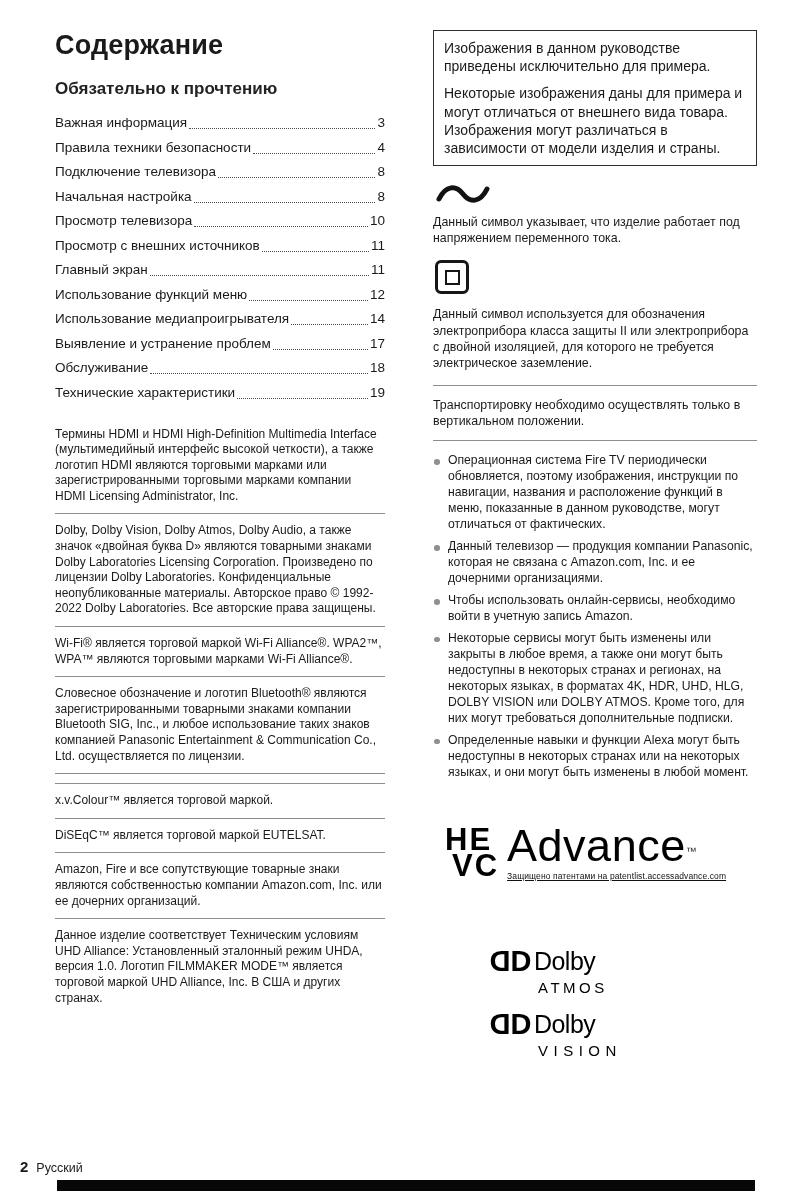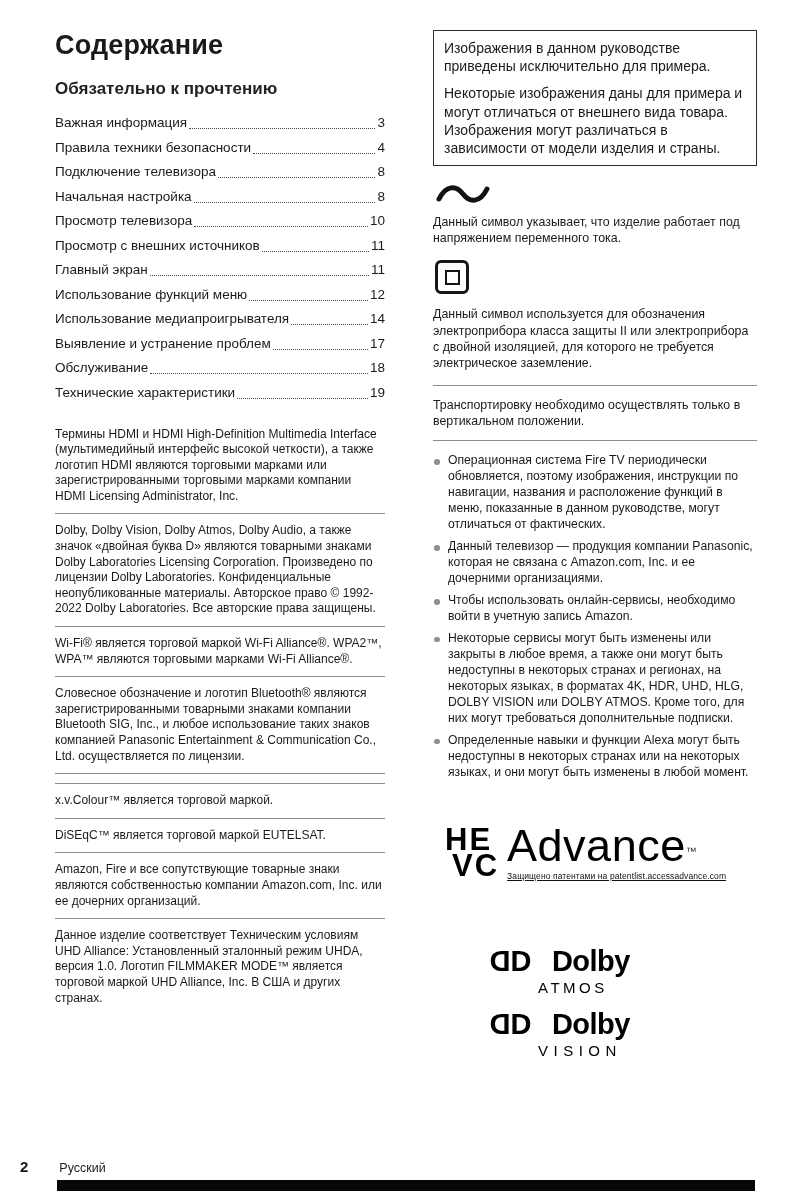--- a/index.html
+++ b/index.html
@@ -51,28 +51,28 @@
   .hevc-word{font-size:45px;line-height:.95;letter-spacing:.5px;color:#000;font-weight:normal;}
   .hevc-tm{font-size:11px;vertical-align:super;}
   .hevc-caption{font-size:8.5px;color:#111;margin-top:3px;text-align:right;letter-spacing:.1px;text-decoration:underline;}
 
   
   .dolby-logo{margin:66px 0 0 58px;color:#000;}
   .dolby-logo + .dolby-logo{margin-top:14px;}
   .dolby-top{display:flex;align-items:center;}
   .dd{font-weight:bold;font-size:29px;letter-spacing:-1.5px;line-height:1;display:inline-flex;}
   .dd .flip{display:inline-block;transform:scaleX(-1);}
-  .dolby-word{font-weight:bold;font-size:29px;line-height:1;margin-left:22px;letter-spacing:-.5px;}
+  .dolby-word{font-weight:normal;font-size:25px;line-height:1;margin-left:4px;letter-spacing:-.5px;}
   .dolby-sub{font-size:15px;letter-spacing:3.5px;margin:3px 0 0 47px;font-weight:normal;}
   .dolby-sub.wide{letter-spacing:5.5px;}
 
   
   .footer{position:absolute;left:20px;bottom:16px;display:flex;align-items:baseline;}
   .pagenum{font-weight:bold;font-size:15px;}
-  .lang{font-size:12.5px;margin-left:31px;}
+  .lang{font-size:12.5px;margin-left:8px;}
   .bottom-bar{position:absolute;left:57px;right:56px;bottom:0;height:11px;background:#070707;}
 </style>
 </head>
 <body>
 
 <div class="page">
 
   <div class="col-left">
     <h1>Содержание</h1>
     <h2>Обязательно к прочтению</h2>

